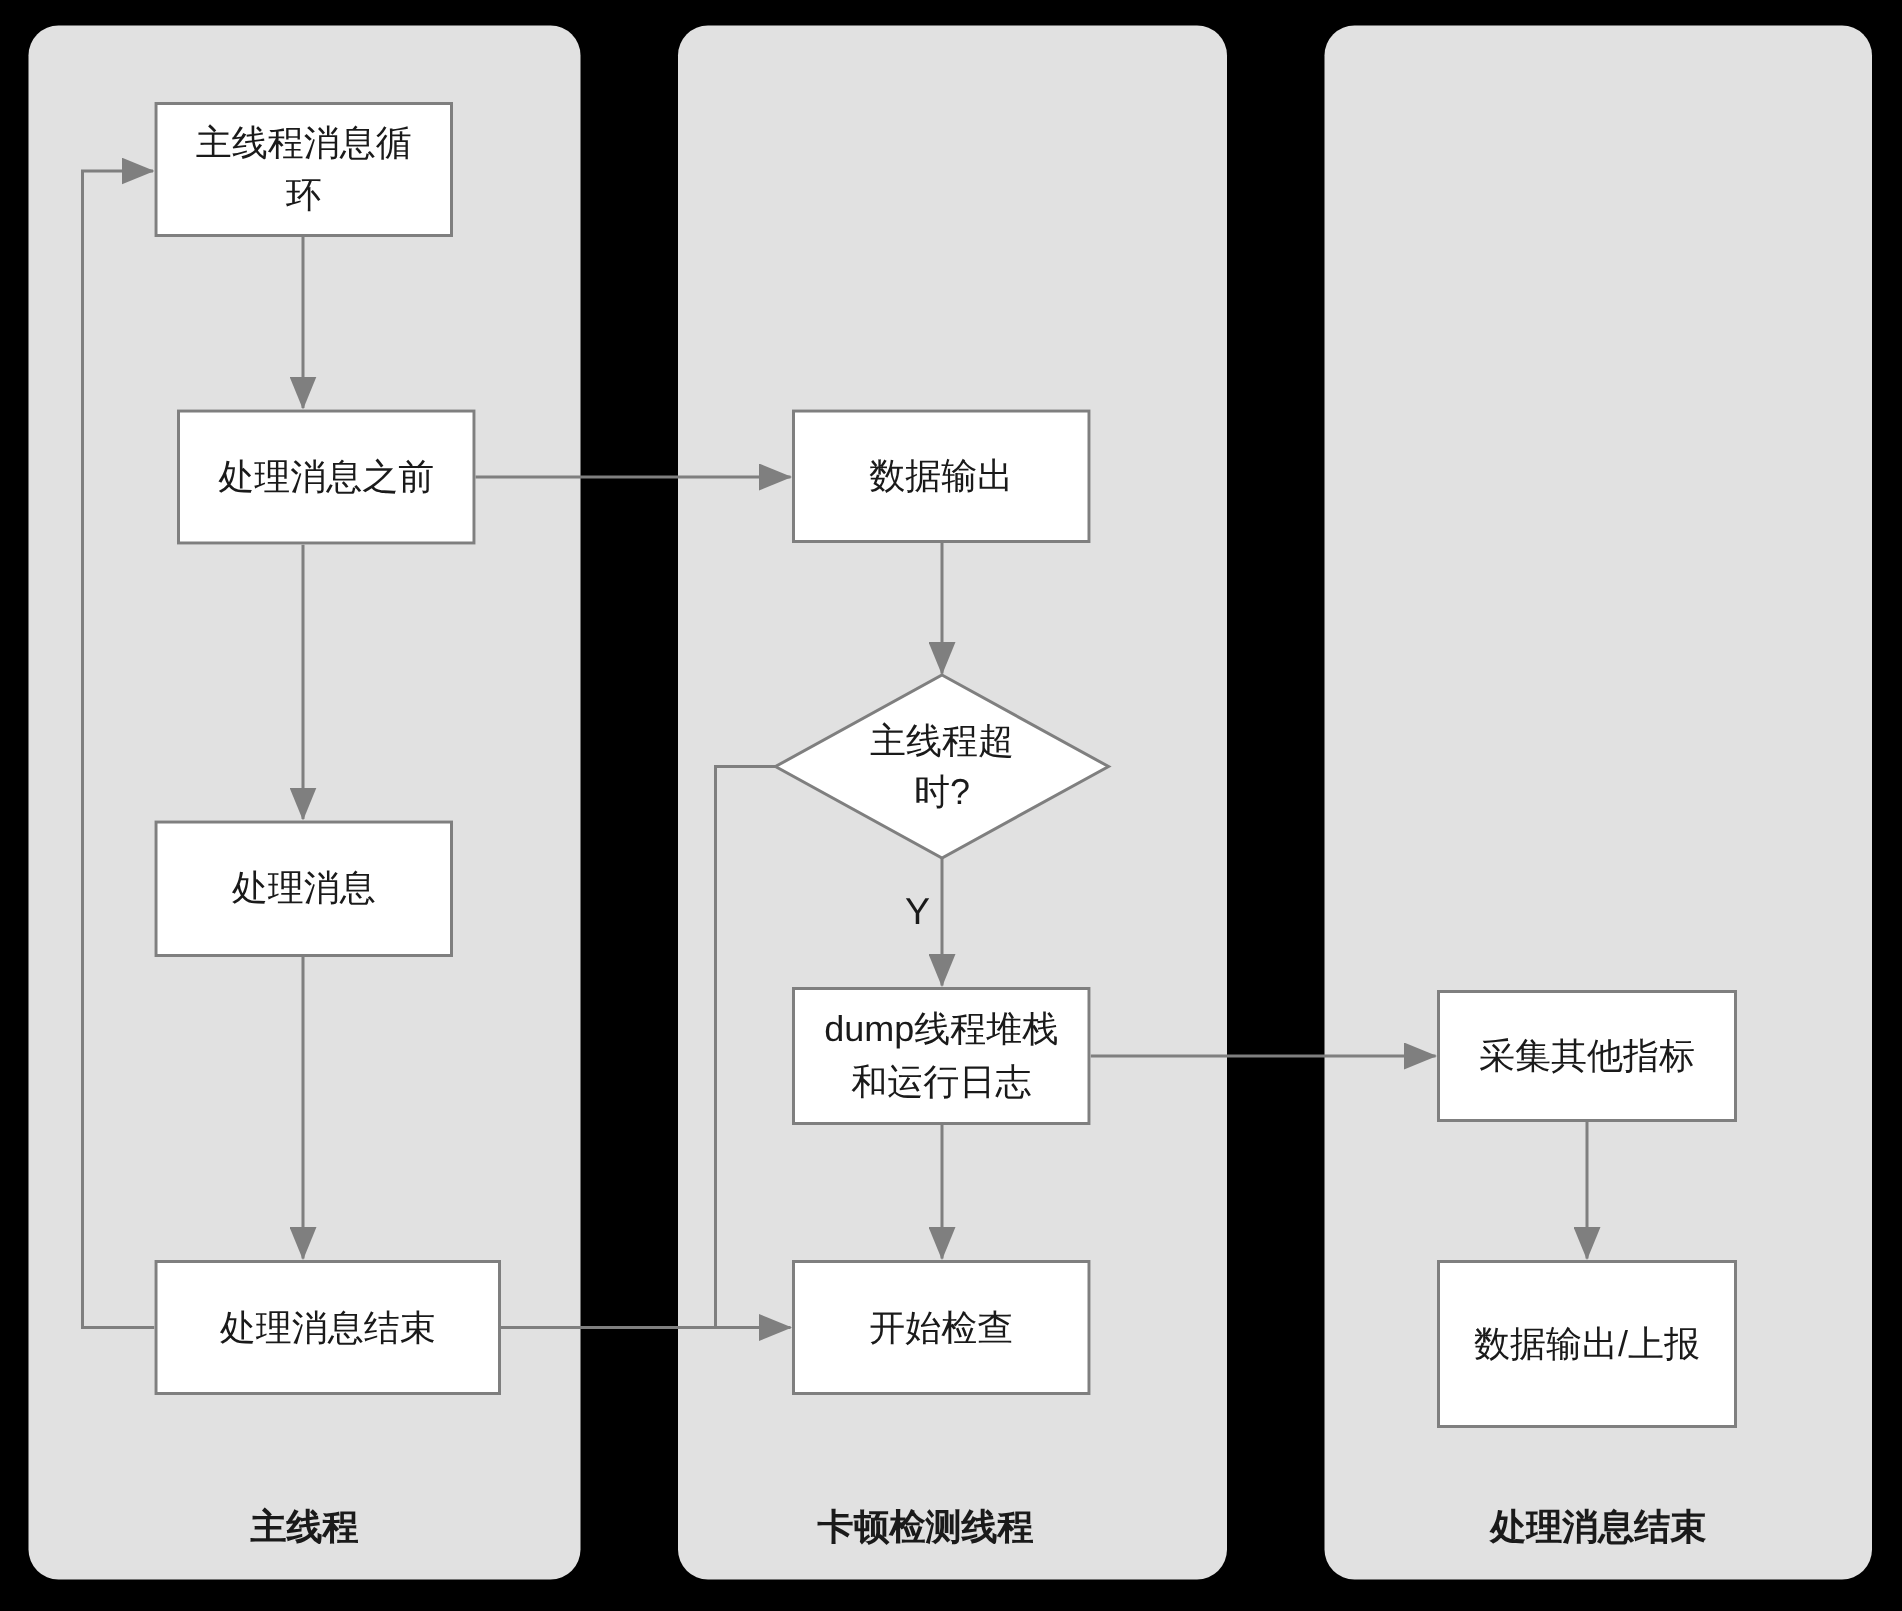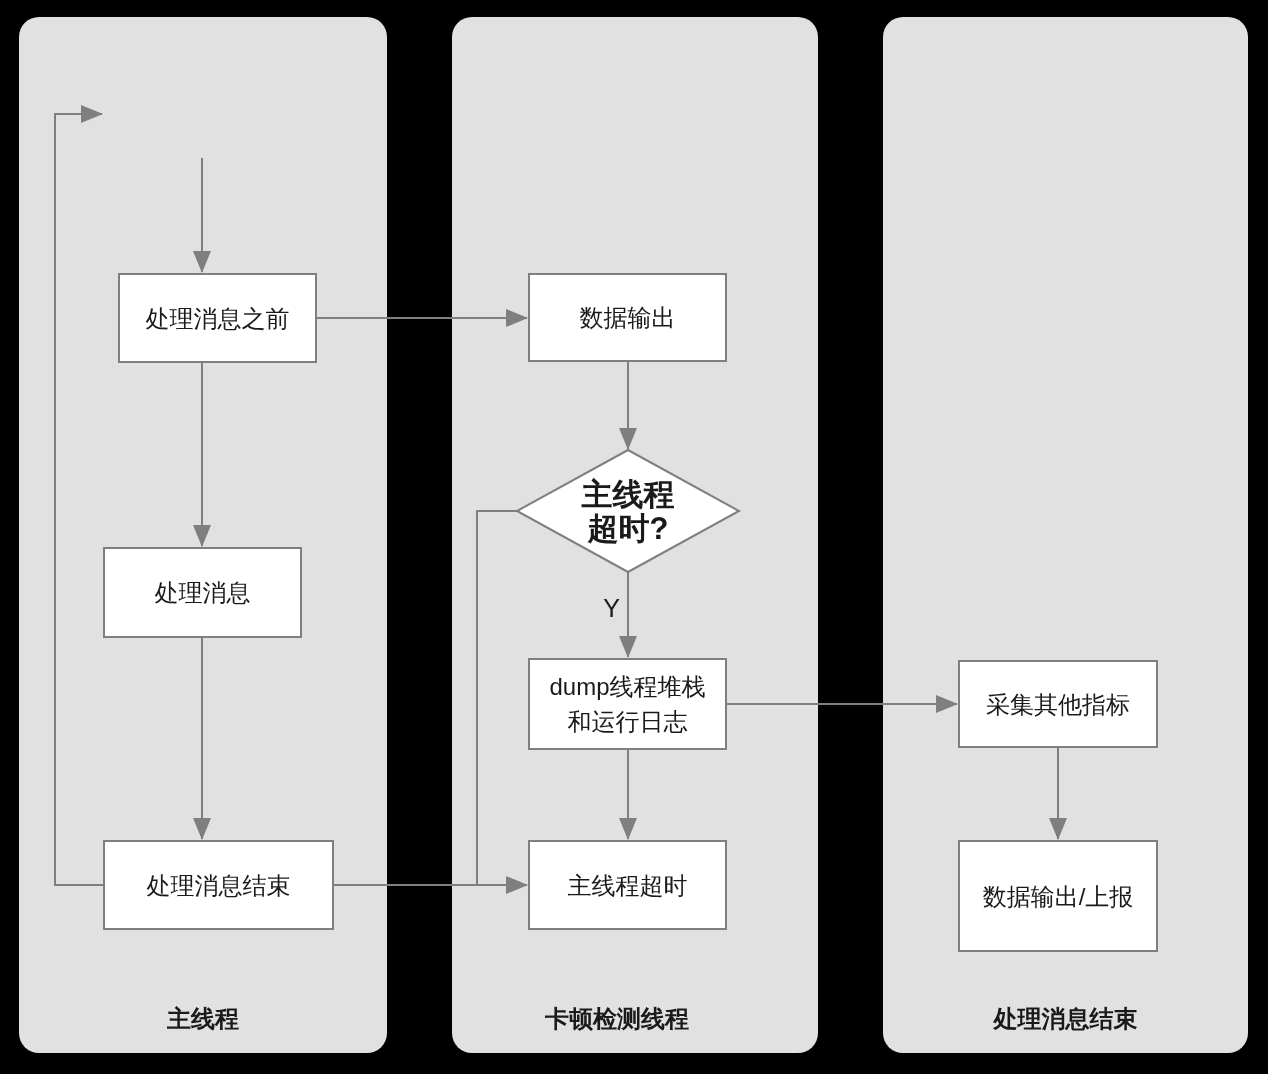--- a/index.html
+++ b/index.html
@@ -72,25 +72,24 @@
   .diamond-text {
     position: absolute;
     left: 572px;
     top: 477px;
     width: 112px;
     height: 70px;
     display: flex;
     align-items: center;
     justify-content: flex-end;
     text-align: center;
-    font-size: 31px;
+    font-size: 24px;
     line-height: 34px;
     color: #1a1a1a;
     word-break: break-word;
-    font-weight: bold;
   }
   .edge-label-y {
     position: absolute;
     left: 570px;
     top: 594px;
     width: 50px;
     text-align: right;
     font-size: 25px;
     color: #1a1a1a;
   }
@@ -120,40 +119,43 @@
       <line x1="628" y1="572" x2="628" y2="657" marker-end="url(#arw)"></line>
       <polyline points="517,511 477,511 477,884"></polyline>
       <line x1="628" y1="750" x2="628" y2="839" marker-end="url(#arw)"></line>
       <line x1="727" y1="704" x2="957" y2="704" marker-end="url(#arw)"></line>
       <line x1="302" y1="885" x2="527" y2="885" marker-end="url(#arw)"></line>
       <line x1="1058" y1="748" x2="1058" y2="839" marker-end="url(#arw)"></line>
       <polygon points="628,450 739,511 628,572 517,511" fill="#ffffff"></polygon>
     </g>
   </svg>
 
+  <div class="node n-main-loop">
+    <span>主线程消息循环</span>
+  </div>
   <div class="node n-before-msg">
     <span>处理消息之前</span>
   </div>
   <div class="node n-handle-msg">
     <span>处理消息</span>
   </div>
   <div class="node n-end-msg">
     <span>处理消息结束</span>
   </div>
   <div class="node n-start-check">
     <span>数据输出</span>
   </div>
   <div class="diamond-text">
     <span>主线程超时?</span>
   </div>
   <div class="node n-dump">
     <span>dump线程堆栈和运行日志</span>
   </div>
   <div class="node n-stop-check">
-    <span>主线程超时</span>
+    <span>开始检查</span>
   </div>
   <div class="node n-collect">
     <span>采集其他指标</span>
   </div>
   <div class="node n-output">
     <span>数据输出/上报</span>
   </div>
 
   <div class="edge-label-y">Y</div>
 

